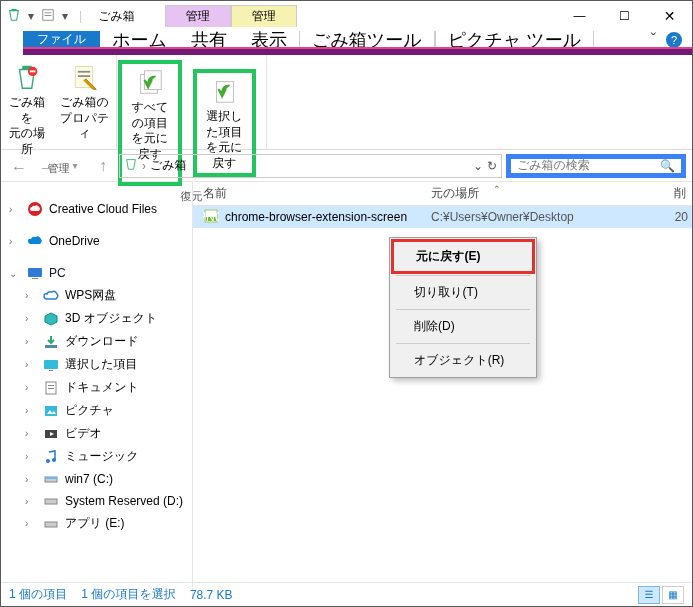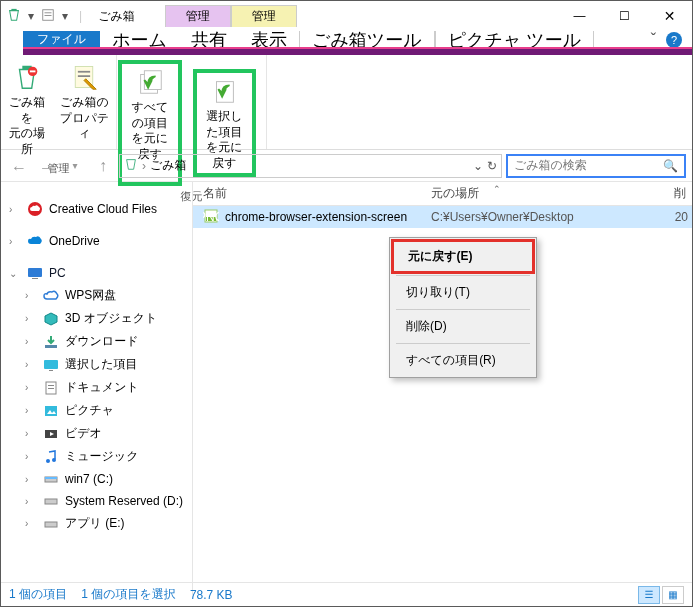--- a/index.html
+++ b/index.html
@@ -34,21 +34,21 @@
 .rbtn .ico { width: 32px; height: 32px; margin-bottom: 2px; display: flex; align-items: center; justify-content: center; }
 .rgroup-label { margin-top: auto; font-size: 11px; color: #555; padding: 2px 0; }
 .hl { border: 4px solid #22c55e; }
 
 
 .navbar { height: 32px; display: flex; align-items: center; padding: 2px 6px; gap: 4px; border-bottom: 1px solid #e5e5e5; }
 .nav-arrow { width: 24px; height: 24px; display: flex; align-items: center; justify-content: center; color: #999; font-size: 16px; }
 .addr { flex: 1; border: 1px solid #ccc; height: 24px; display: flex; align-items: center; padding: 0 4px; gap: 4px; }
 .addr-seg { display: flex; align-items: center; gap: 4px; font-size: 12px; }
 .addr-drop { margin-left: auto; display: flex; align-items: center; gap: 4px; }
-.search { width: 180px; border: 2px solid #3b82f6; height: 24px; display: flex; align-items: center; padding: 0 6px; color: #777; font-size: 12px; }
+.search { width: 180px; border: 5px solid #3b82f6; height: 24px; display: flex; align-items: center; padding: 0 6px; color: #777; font-size: 12px; }
 .search .mag { margin-left: auto; }
 
 
 .content { display: flex; height: 413px; }
 .tree { width: 192px; border-right: 1px solid #e5e5e5; padding: 6px 0; overflow: hidden; }
 .tree-item { display: flex; align-items: center; gap: 6px; padding: 3px 0 3px 26px; font-size: 12px; }
 .tree-item.l2 { padding-left: 42px; }
 .tree-item .chev { position: absolute; margin-left: -18px; color: #777; font-size: 10px; width: 12px; }
 .tree-item .ico { width: 16px; height: 16px; flex-shrink: 0; }
 .tree-sep { height: 10px; }
@@ -59,21 +59,21 @@
 .col-loc { flex: 1; padding-left: 6px; }
 .col-end { width: 24px; text-align:right; padding-right:6px;}
 .sort-caret { font-size: 9px; color: #666; margin: 0 auto; position: absolute; left: 300px; top: 2px; }
 .row { display: flex; height: 22px; align-items: center; background: #cde8ff; font-size: 12px; }
 .row .c1 { width: 232px; padding-left: 10px; display: flex; align-items: center; gap: 6px; }
 .row .c2 { flex: 1; padding-left: 6px; color: #555; }
 .row .c3 { width: 24px; text-align:right; padding-right:4px; color:#555;}
 
 
 .ctx { position: absolute; left: 388px; top: 236px; width: 148px; background: #f0f0f0; border: 1px solid #a0a0a0; box-shadow: 3px 3px 6px rgba(0,0,0,0.25); padding: 2px; }
-.ctx-item { padding: 6px 14px; font-size: 12px; }
+.ctx-item { padding: 6px 22px; font-size: 12px; }
 .ctx-item.b { font-weight: bold; }
 .ctx-sep { height: 1px; background: #ccc; margin: 2px 4px; }
 .ctx-hl { border: 3px solid #e3312b; margin: -1px; }
 
 
 .status { position: absolute; left: 0; right: 0; bottom: 0; height: 24px; border-top: 1px solid #e5e5e5; display: flex; align-items: center; padding: 0 8px; font-size: 11px; color: #1979ca; gap: 14px; }
 .status .views { margin-left: auto; display: flex; gap: 2px; }
 .view-btn { width: 22px; height: 18px; border: 1px solid #ccc; display: flex; align-items: center; justify-content: center; font-size: 10px; }
 .view-btn.act { background: #cde8ff; border-color: #7ab8e8; }
 
@@ -348,21 +348,21 @@
 
 <div class="ctx">
   <div class="ctx-hl">
       <div class="ctx-item b">元に戻す(E)</div>
     </div>
   <div class="ctx-sep"></div>
   <div class="ctx-item">切り取り(T)</div>
   <div class="ctx-sep"></div>
   <div class="ctx-item">削除(D)</div>
   <div class="ctx-sep"></div>
-  <div class="ctx-item">すべての項目(R)</div>
+  <div class="ctx-item">オブジェクト(R)</div>
 </div>
 
 <div class="status">
   <span>1 個の項目</span>
   <span>1 個の項目を選択</span>
   <span>78.7 KB</span>
   <div class="views">
     <div class="view-btn act">☰</div>
     <div class="view-btn">▦</div>
   </div>

